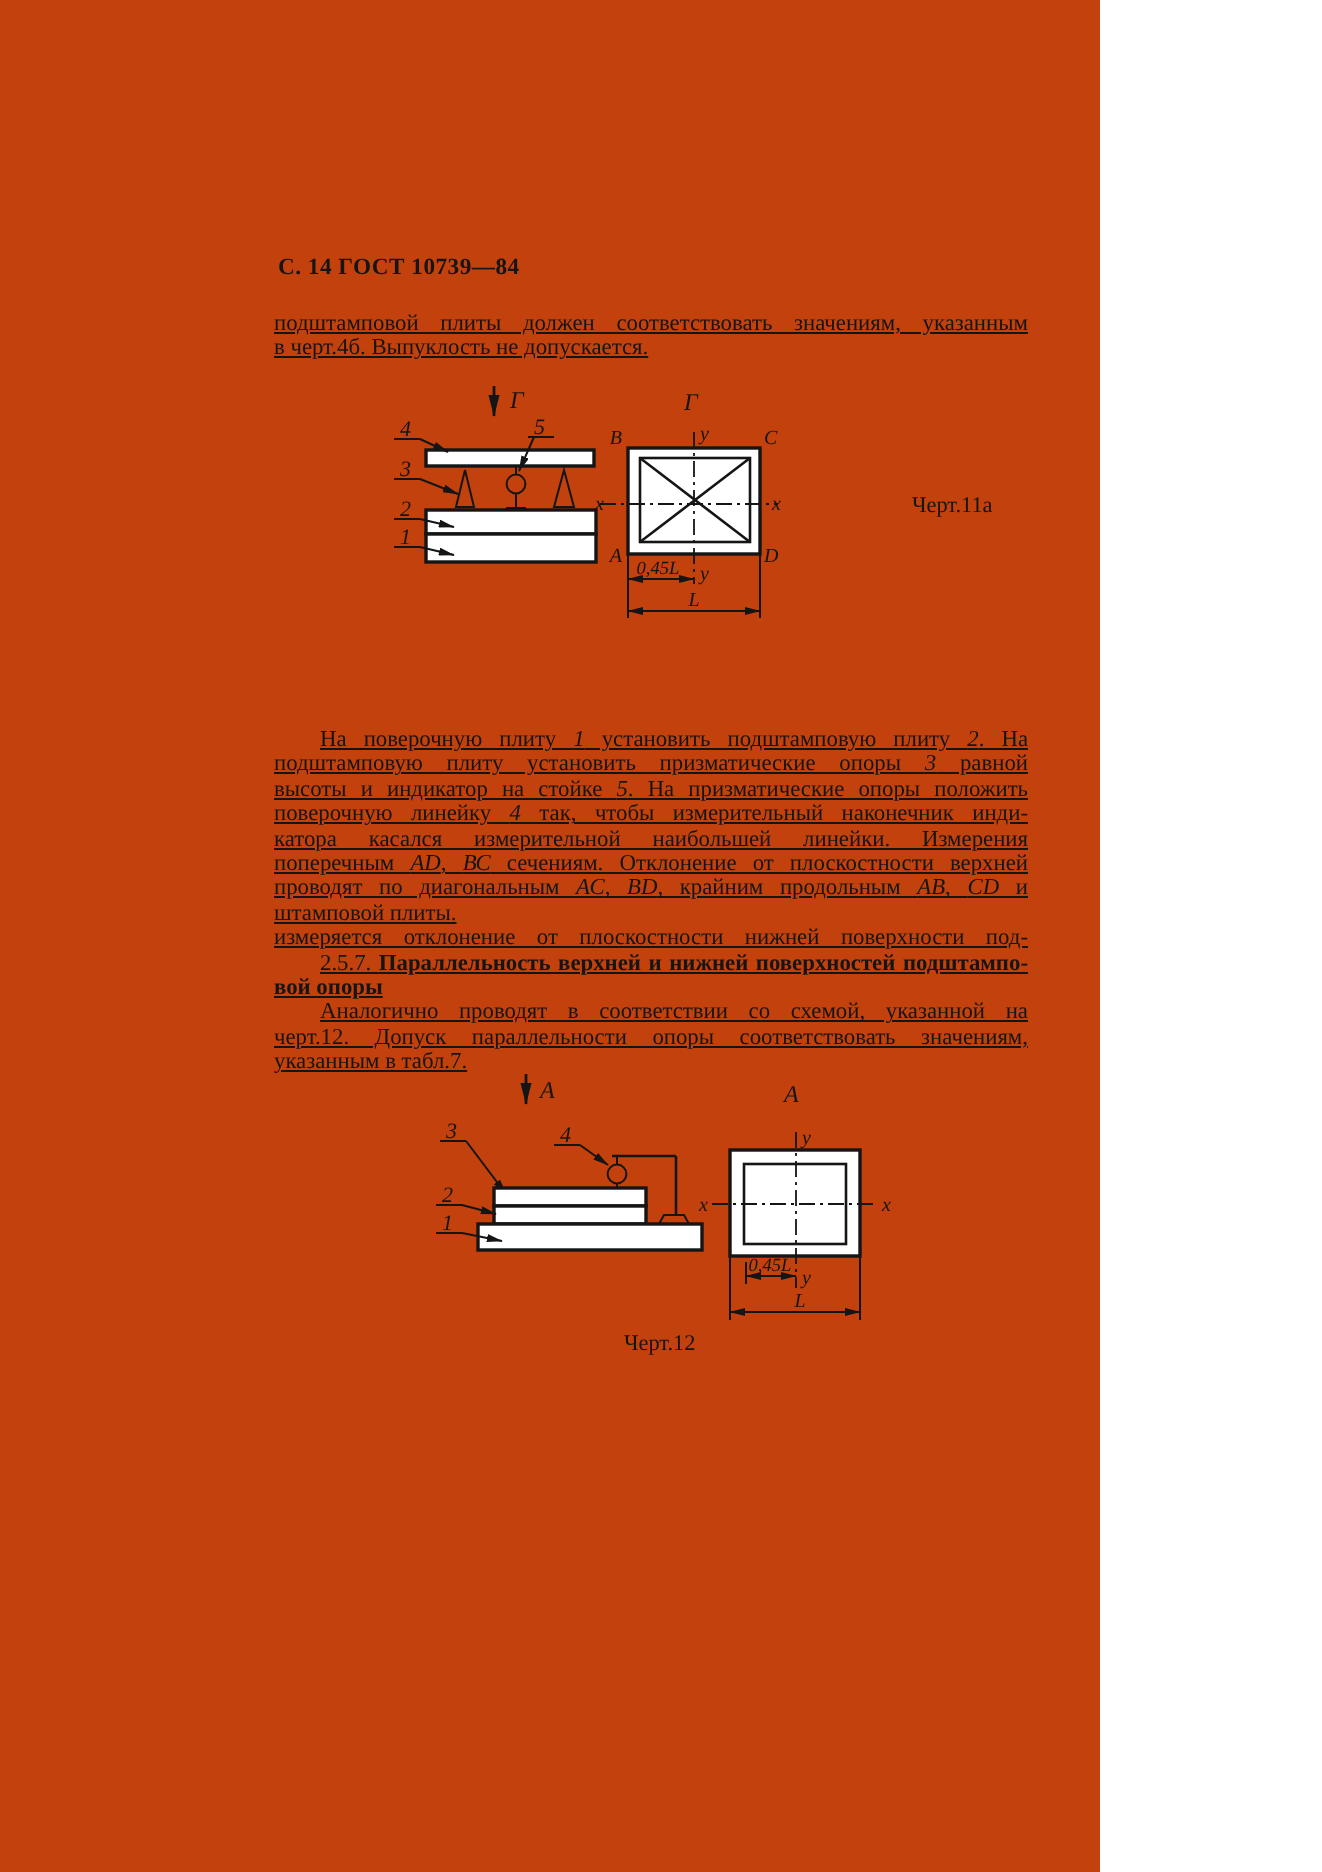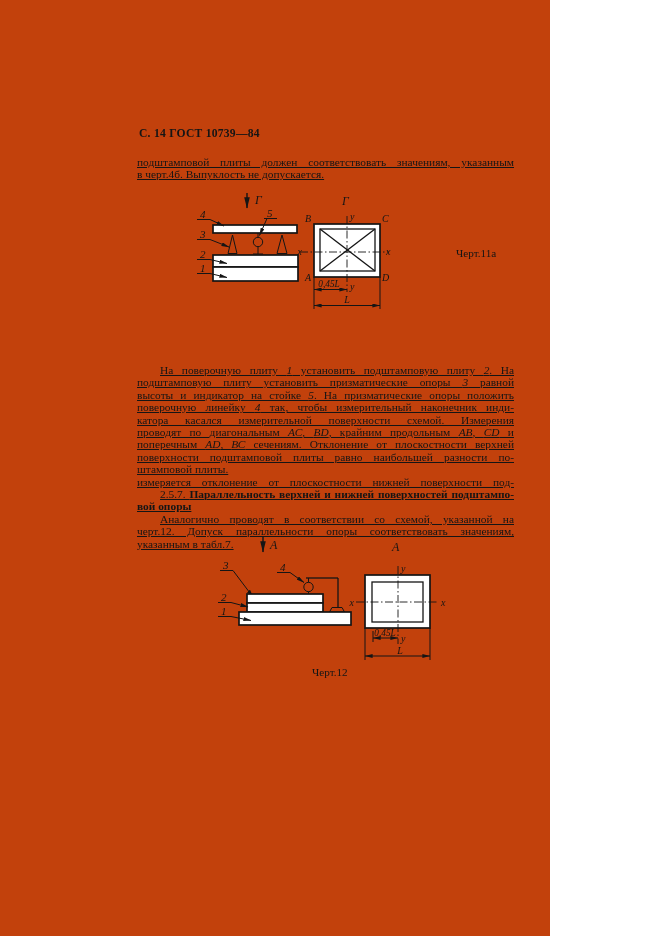--- a/index.html
+++ b/index.html
@@ -117,24 +117,23 @@
     </g>
   </svg>
   <div class="caption" style="left:456px;top:235px;margin-top:12px;">Черт.11а</div>
 
   <div class="col" style="left:137px;top:316px;margin-top:48px;">
     <div>
         <div class="tline just ind">На поверочную плиту <i>1</i> установить подштамповую плиту <i>2</i>. На</div>
         <div class="tline just">подштамповую плиту установить призматические опоры <i>3</i> равной</div>
         <div class="tline just">высоты и индикатор на стойке <i>5</i>. На призматические опоры положить</div>
         <div class="tline just">поверочную линейку <i>4</i> так, чтобы измерительный наконечник инди-</div>
-        <div class="tline just">катора касался измерительной поверхности схемой. Измерения</div>
+        <div class="tline just">катора касался измерительной наибольшей линейки. Измерения</div>
+        <div class="tline just">поперечным <i>AD</i>, <i>ВС</i> сечениям. Отклонение от плоскостности верхней</div>
         <div class="tline just">проводят по диагональным <i>АС</i>, <i>BD</i>, крайним продольным <i>АВ</i>, <i>CD</i> и</div>
-        <div class="tline just">поперечным <i>AD</i>, <i>ВС</i> сечениям. Отклонение от плоскостности верхней</div>
-        <div class="tline just">поверхности подштамповой плиты равно наибольшей разности по-</div>
         <div class="tline">штамповой плиты.</div>
         <div class="tline just">измеряется отклонение от плоскостности нижней поверхности под-</div>
       </div>
     <div>
         <div class="tline just ind">2.5.7. <b>Параллельность верхней и нижней поверхностей подштампо-</b></div>
         <div class="tline"><b>вой опоры</b></div>
       </div>
     <div>
         <div class="tline just ind">Аналогично проводят в соответствии со схемой, указанной на</div>
         <div class="tline just">черт.12. Допуск параллельности опоры соответствовать значениям,</div>

